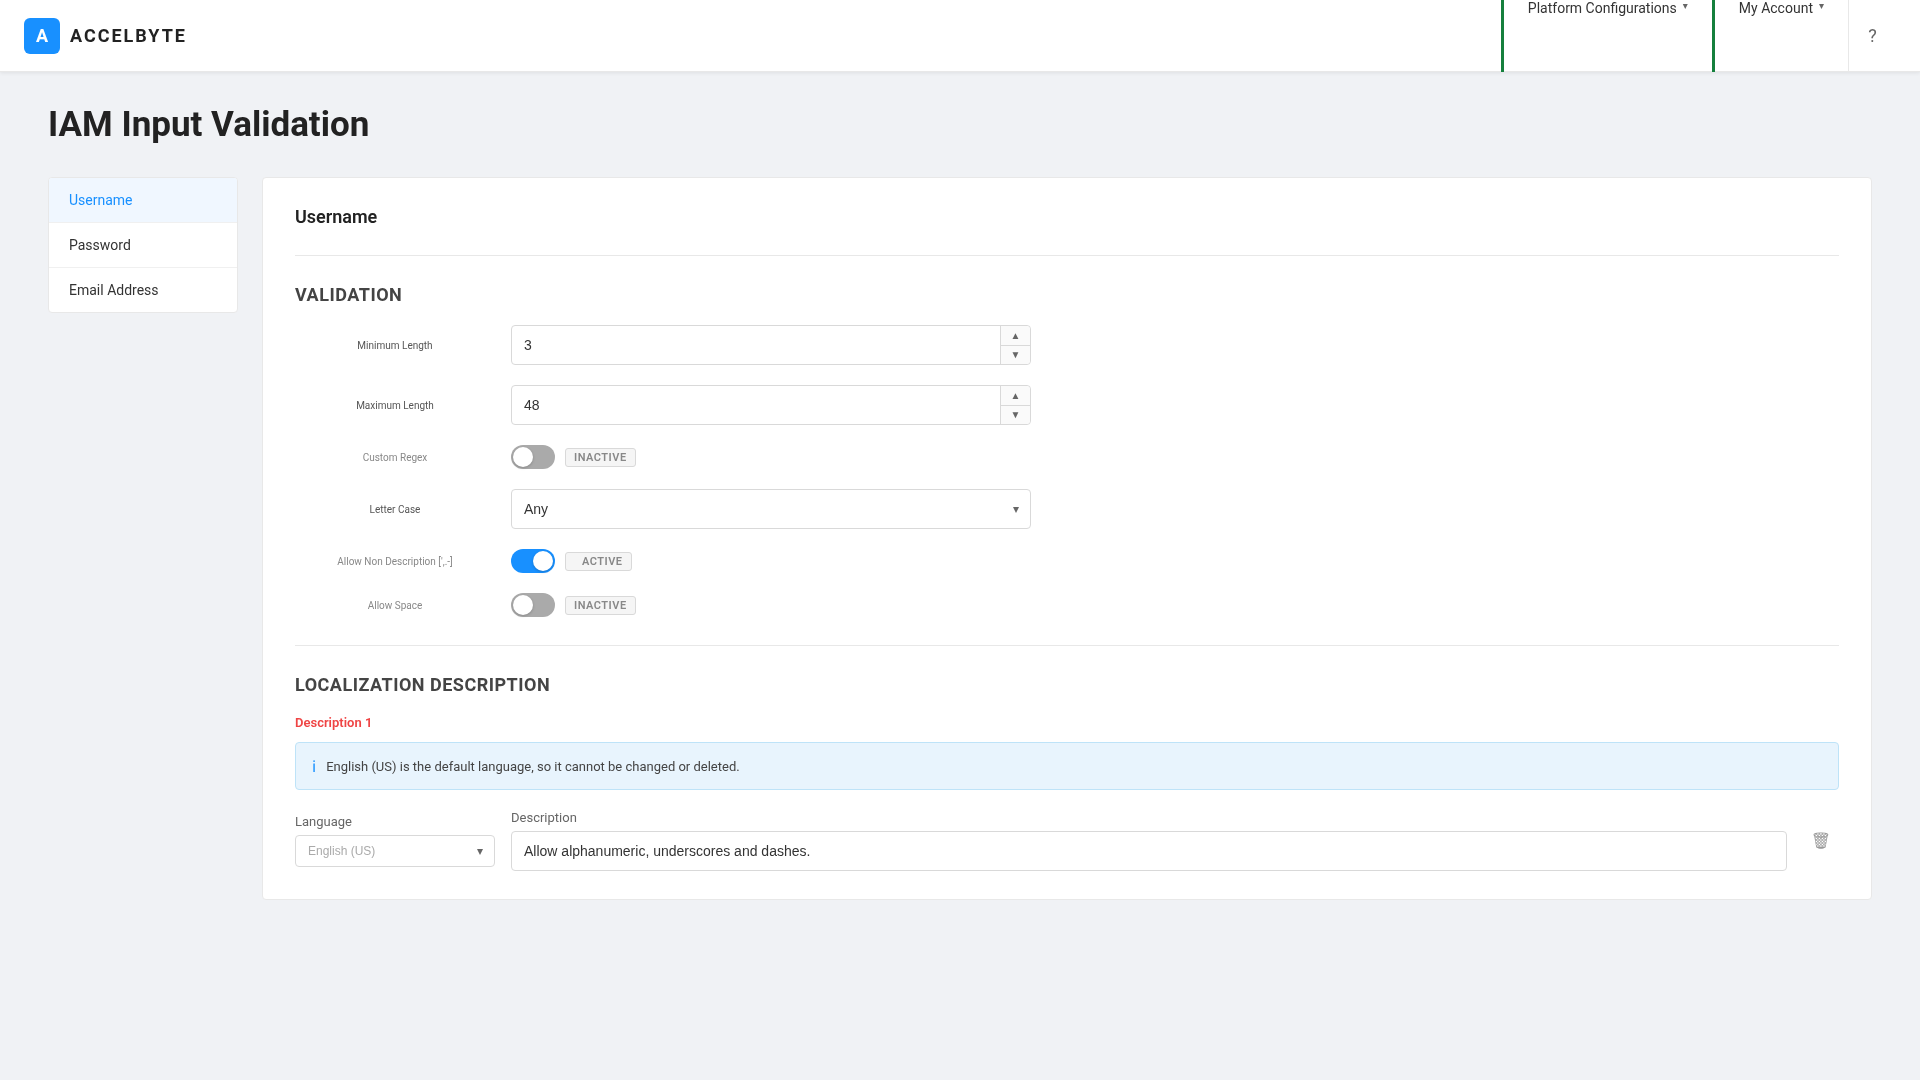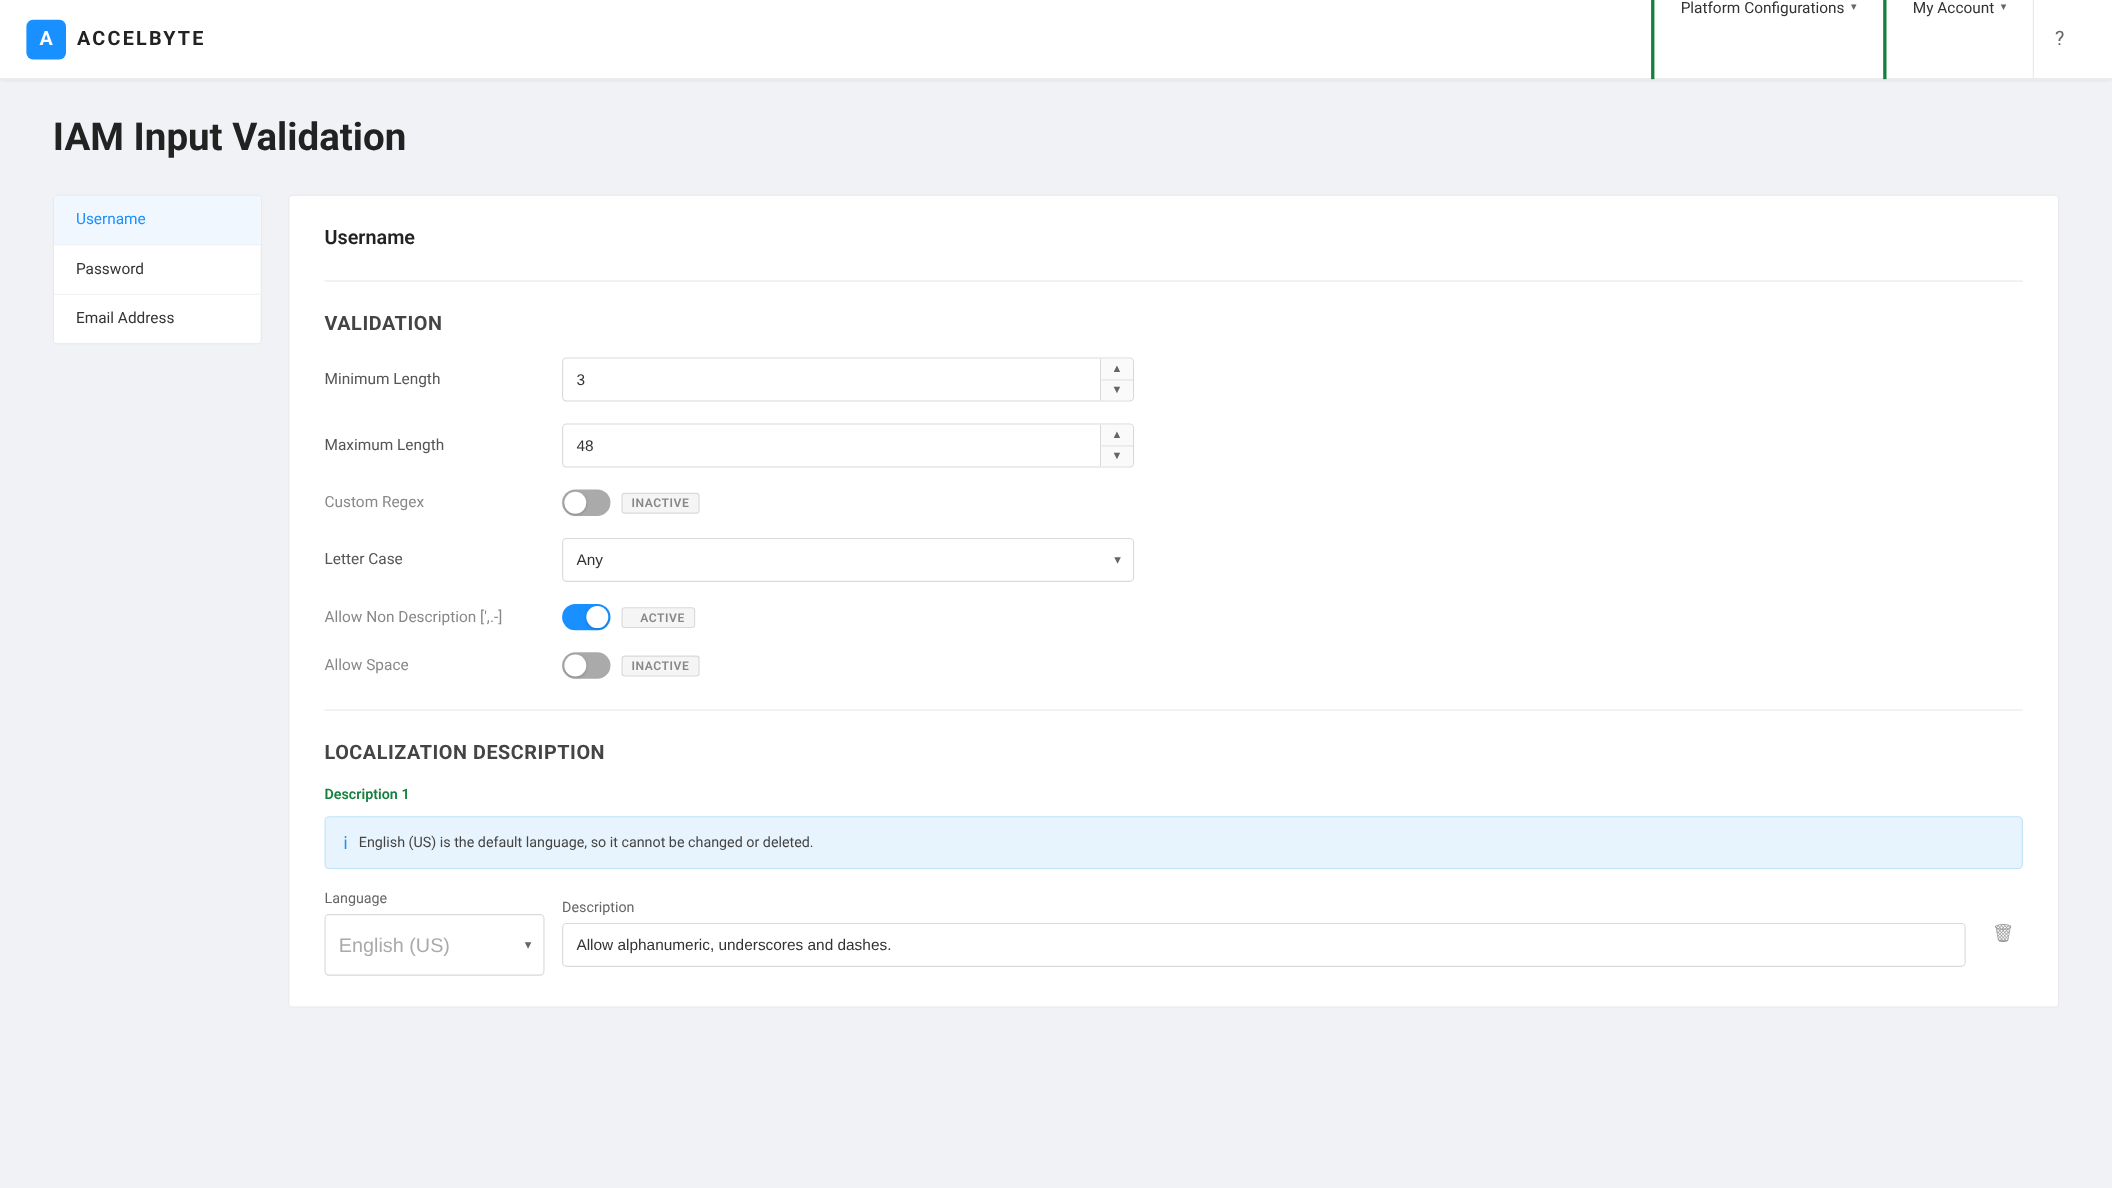--- a/index.html
+++ b/index.html
@@ -153,23 +153,24 @@
     }
 
     .field-row {
       display: flex;
       align-items: center;
       margin-bottom: 20px;
       gap: 16px;
     }
     .field-label {
       width: 200px;
-      font-size: 14px;
+      font-size: 10px;
       color: #555;
       flex-shrink: 0;
+      text-align: center;
     }
     .field-label.blue { color: #888; }
 
     
     .number-input-wrapper {
       flex: 1;
       max-width: 520px;
       position: relative;
     }
     .number-input {
@@ -279,21 +280,21 @@
       transform: translateY(-50%);
       pointer-events: none;
       color: #666;
       font-size: 12px;
     }
 
     
     .sub-section-title {
       font-size: 13px;
       font-weight: 600;
-      color: #15803d;
+      color: #ef4444;
       margin-bottom: 12px;
     }
     .info-box {
       background: #e8f4fd;
       border: 1px solid #bee3f8;
       border-radius: 4px;
       padding: 12px 16px;
       display: flex;
       align-items: center;
       gap: 10px;
@@ -317,25 +318,25 @@
       color: #666;
       margin-bottom: 6px;
     }
     .lang-col { flex: 0 0 200px; }
     .desc-col { flex: 1; }
     .lang-select-wrapper {
       position: relative;
     }
     .lang-select {
       width: 100%;
-      height: 56px;
+      height: 32px;
       border: 1px solid #d9d9d9;
       border-radius: 4px;
       padding: 0 36px 0 12px;
-      font-size: 18px;
+      font-size: 12px;
       color: #aaa;
       background: #fff;
       appearance: none;
       outline: none;
     }
     .desc-input {
       width: 100%;
       height: 40px;
       border: 1px solid #d9d9d9;
       border-radius: 4px;

